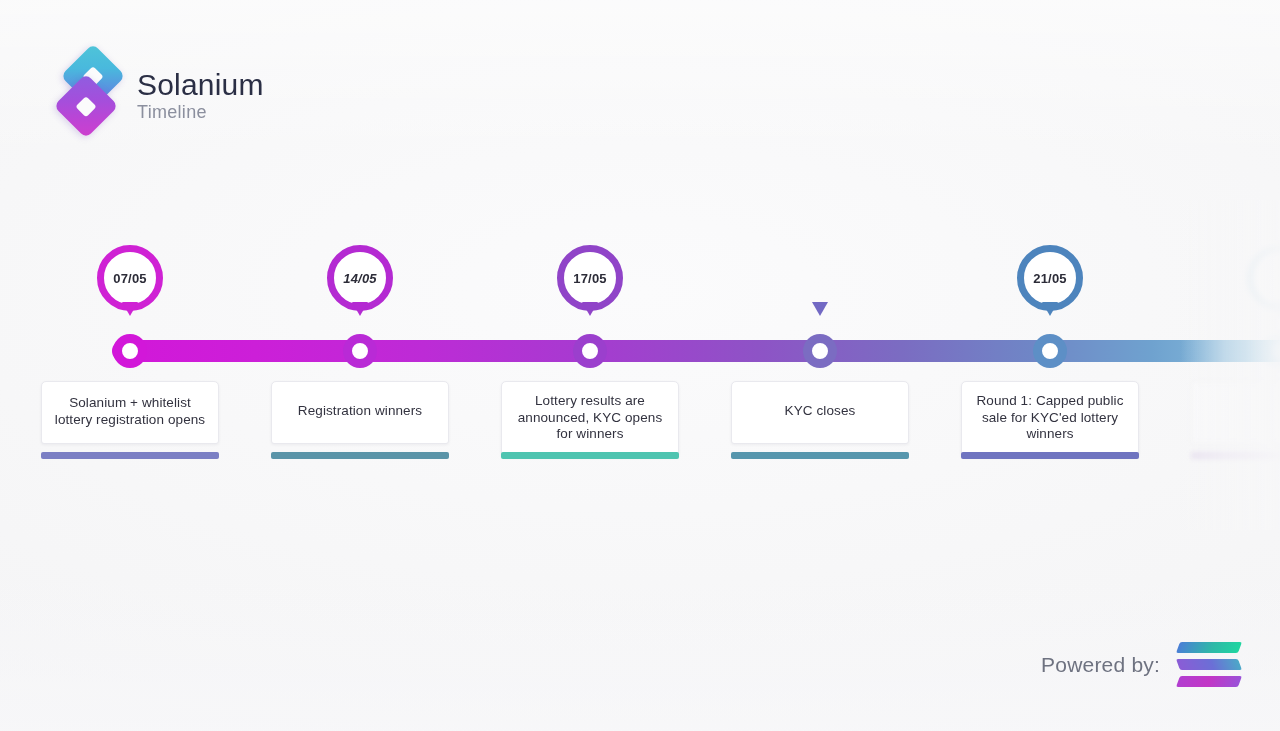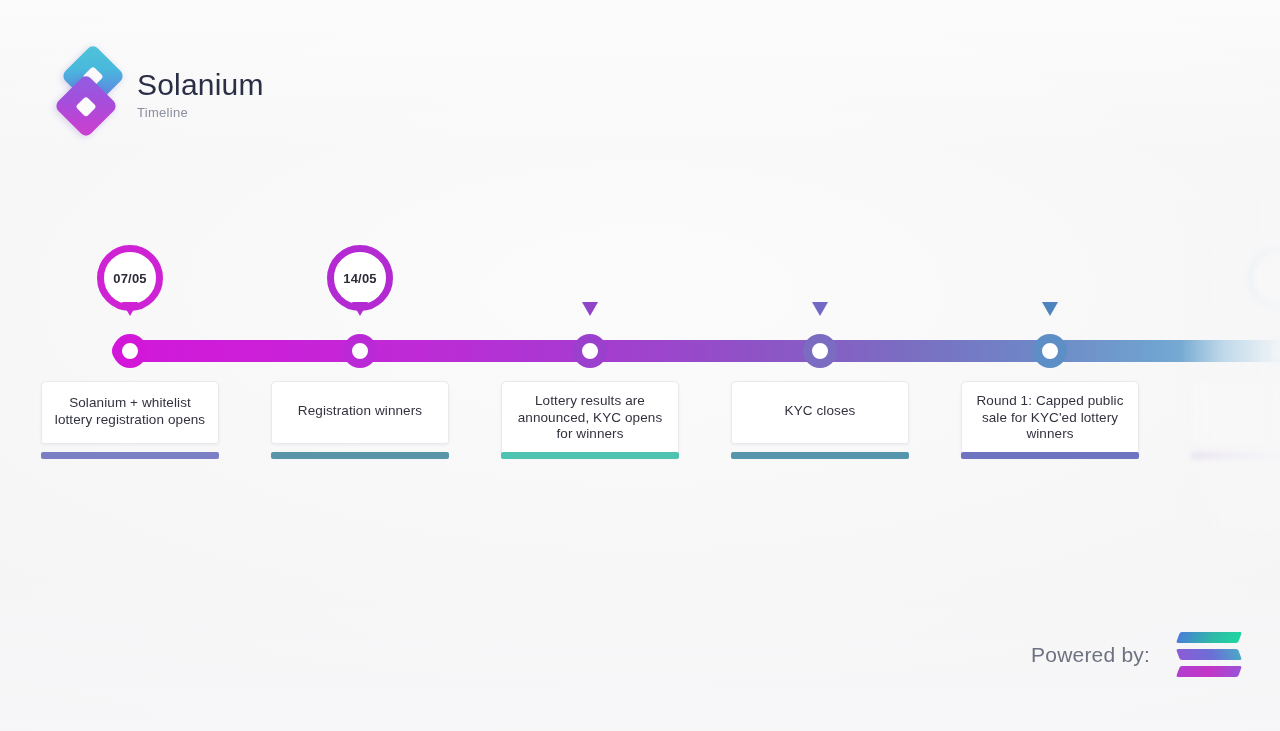--- a/index.html
+++ b/index.html
@@ -81,21 +81,21 @@
     padding-top: 4px;
   }
   #brand-title {
     font-size: 30px;
     line-height: 34px;
     color: #2b2f45;
     letter-spacing: .2px;
     font-weight: 400;
   }
   #brand-subtitle {
-    font-size: 13px;
+    font-size: 18px;
     line-height: 17px;
     color: #8b8f9e;
     letter-spacing: .3px;
     margin-top: 2px;
   }
 
   
   #timeline {
     position: absolute;
     left: 0;
@@ -238,24 +238,24 @@
   
   #group-6 {
     opacity: .30;
     filter: blur(2.6px);
   }
 
   
   #footer {
     position: absolute;
     right: 40px;
-    bottom: 52px;
+    bottom: 42px;
     display: flex;
     align-items: center;
-    gap: 28px;
+    gap: 18px;
     z-index: 6;
   }
   #powered-label {
     font-size: 21px;
     color: #6e7280;
     letter-spacing: .2px;
   }
   #solana-mark {
     width: 62px;
     height: 48px;
@@ -315,34 +315,37 @@
     </div>
     <div class="dot" style="border-color:#d217d9;"></div>
     <div class="card">
       <div class="card-text">Solanium + whitelist lottery registration opens</div>
     </div>
     <div class="card-accent" style="background:#7b7fc4;"></div>
   </div>
 
   <div class="node-group" id="group-2" style="left:360px;">
     <div class="pin">
-      <div class="pin-ring" style="border-color:#b42ad2;">
+      <div class="pin-ring" style="border-color:#b42ad2;font-style:italic;">
         <span class="pin-date">14/05</span>
       </div>
       <div class="pin-tail" style="border-top-color:#b42ad2;"></div>
     </div>
     <div class="dot" style="border-color:#b92ad6;"></div>
     <div class="card">
       <div class="card-text">Registration winners</div>
     </div>
     <div class="card-accent" style="background:#5a94a8;"></div>
   </div>
 
   <div class="node-group" id="group-3" style="left:590px;">
     <div class="pin">
+      <div class="pin-ring" style="border-color:#9044c8;">
+        <span class="pin-date">17/05</span>
+      </div>
       <div class="pin-tail" style="border-top-color:#9044c8;"></div>
     </div>
     <div class="dot" style="border-color:#9b3fcd;"></div>
     <div class="card">
       <div class="card-text">Lottery results are announced, KYC opens for winners</div>
     </div>
     <div class="card-accent" style="background:#4ec4b0;"></div>
   </div>
 
   <div class="node-group" id="group-4" style="left:820px;">
@@ -351,20 +354,23 @@
     </div>
     <div class="dot" style="border-color:#7b6cc2;"></div>
     <div class="card">
       <div class="card-text">KYC closes</div>
     </div>
     <div class="card-accent" style="background:#5696ad;"></div>
   </div>
 
   <div class="node-group" id="group-5" style="left:1050px;">
     <div class="pin">
+      <div class="pin-ring" style="border-color:#4d84bd;">
+        <span class="pin-date">21/05</span>
+      </div>
       <div class="pin-tail" style="border-top-color:#4d84bd;"></div>
     </div>
     <div class="dot" style="border-color:#5d8fc6;"></div>
     <div class="card">
       <div class="card-text">Round 1: Capped public sale for KYC'ed lottery winners</div>
     </div>
     <div class="card-accent" style="background:#6f74c0;"></div>
   </div>
 
   <div class="node-group" id="group-6" style="left:1280px;">

